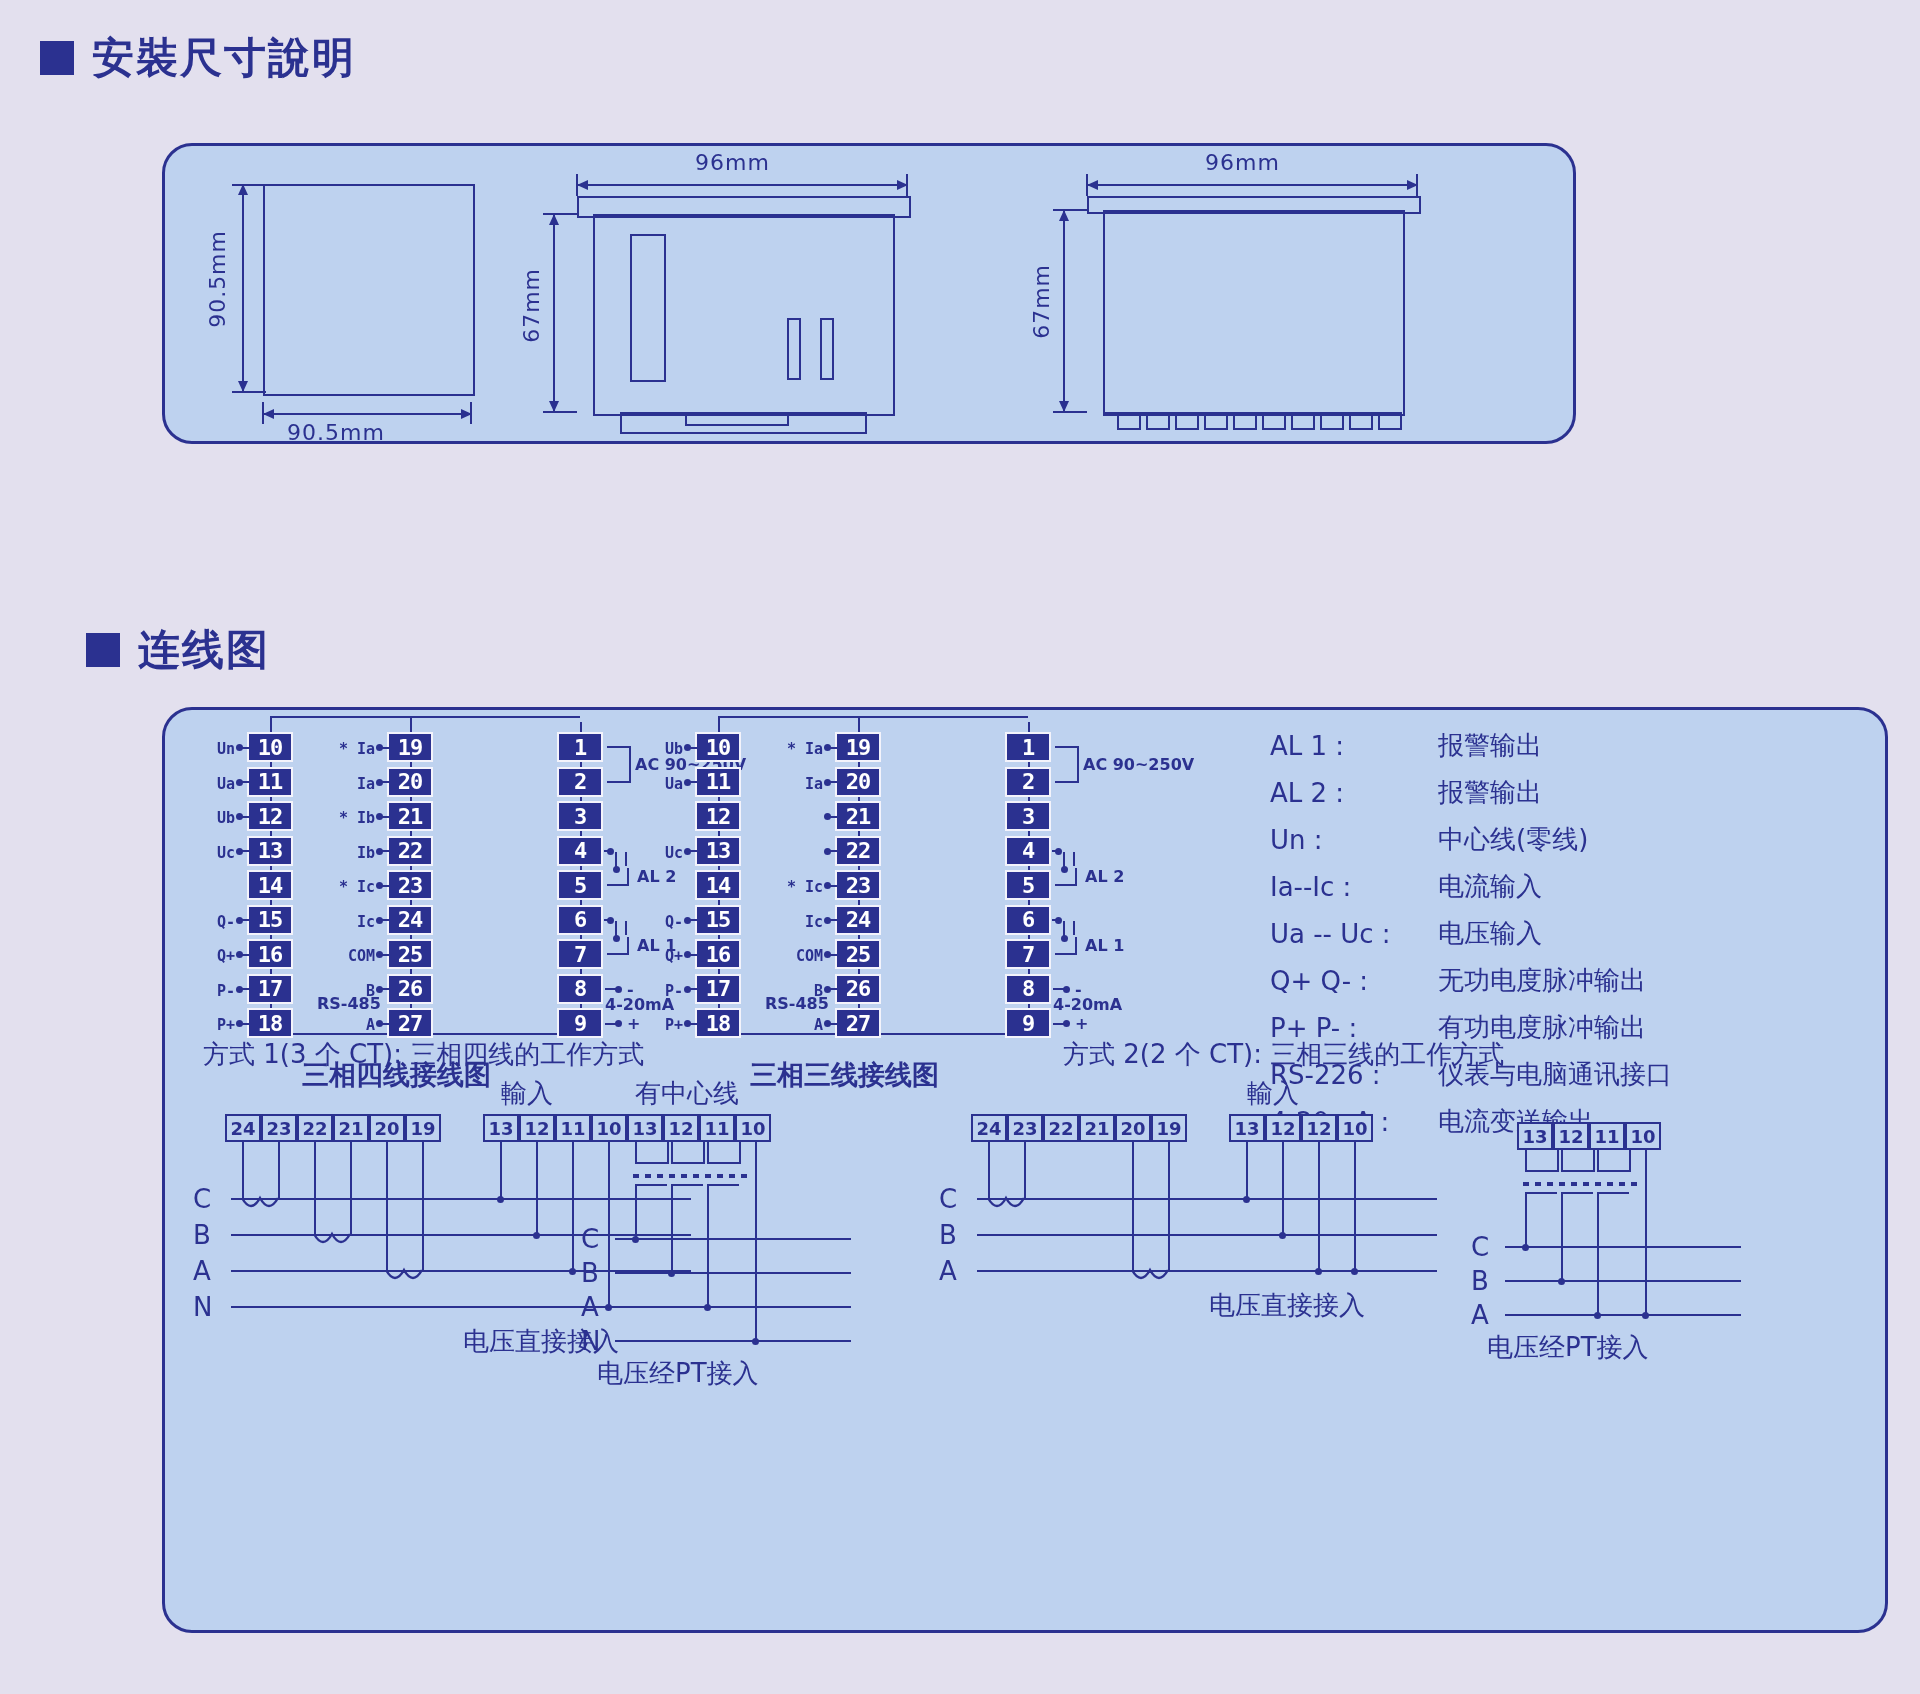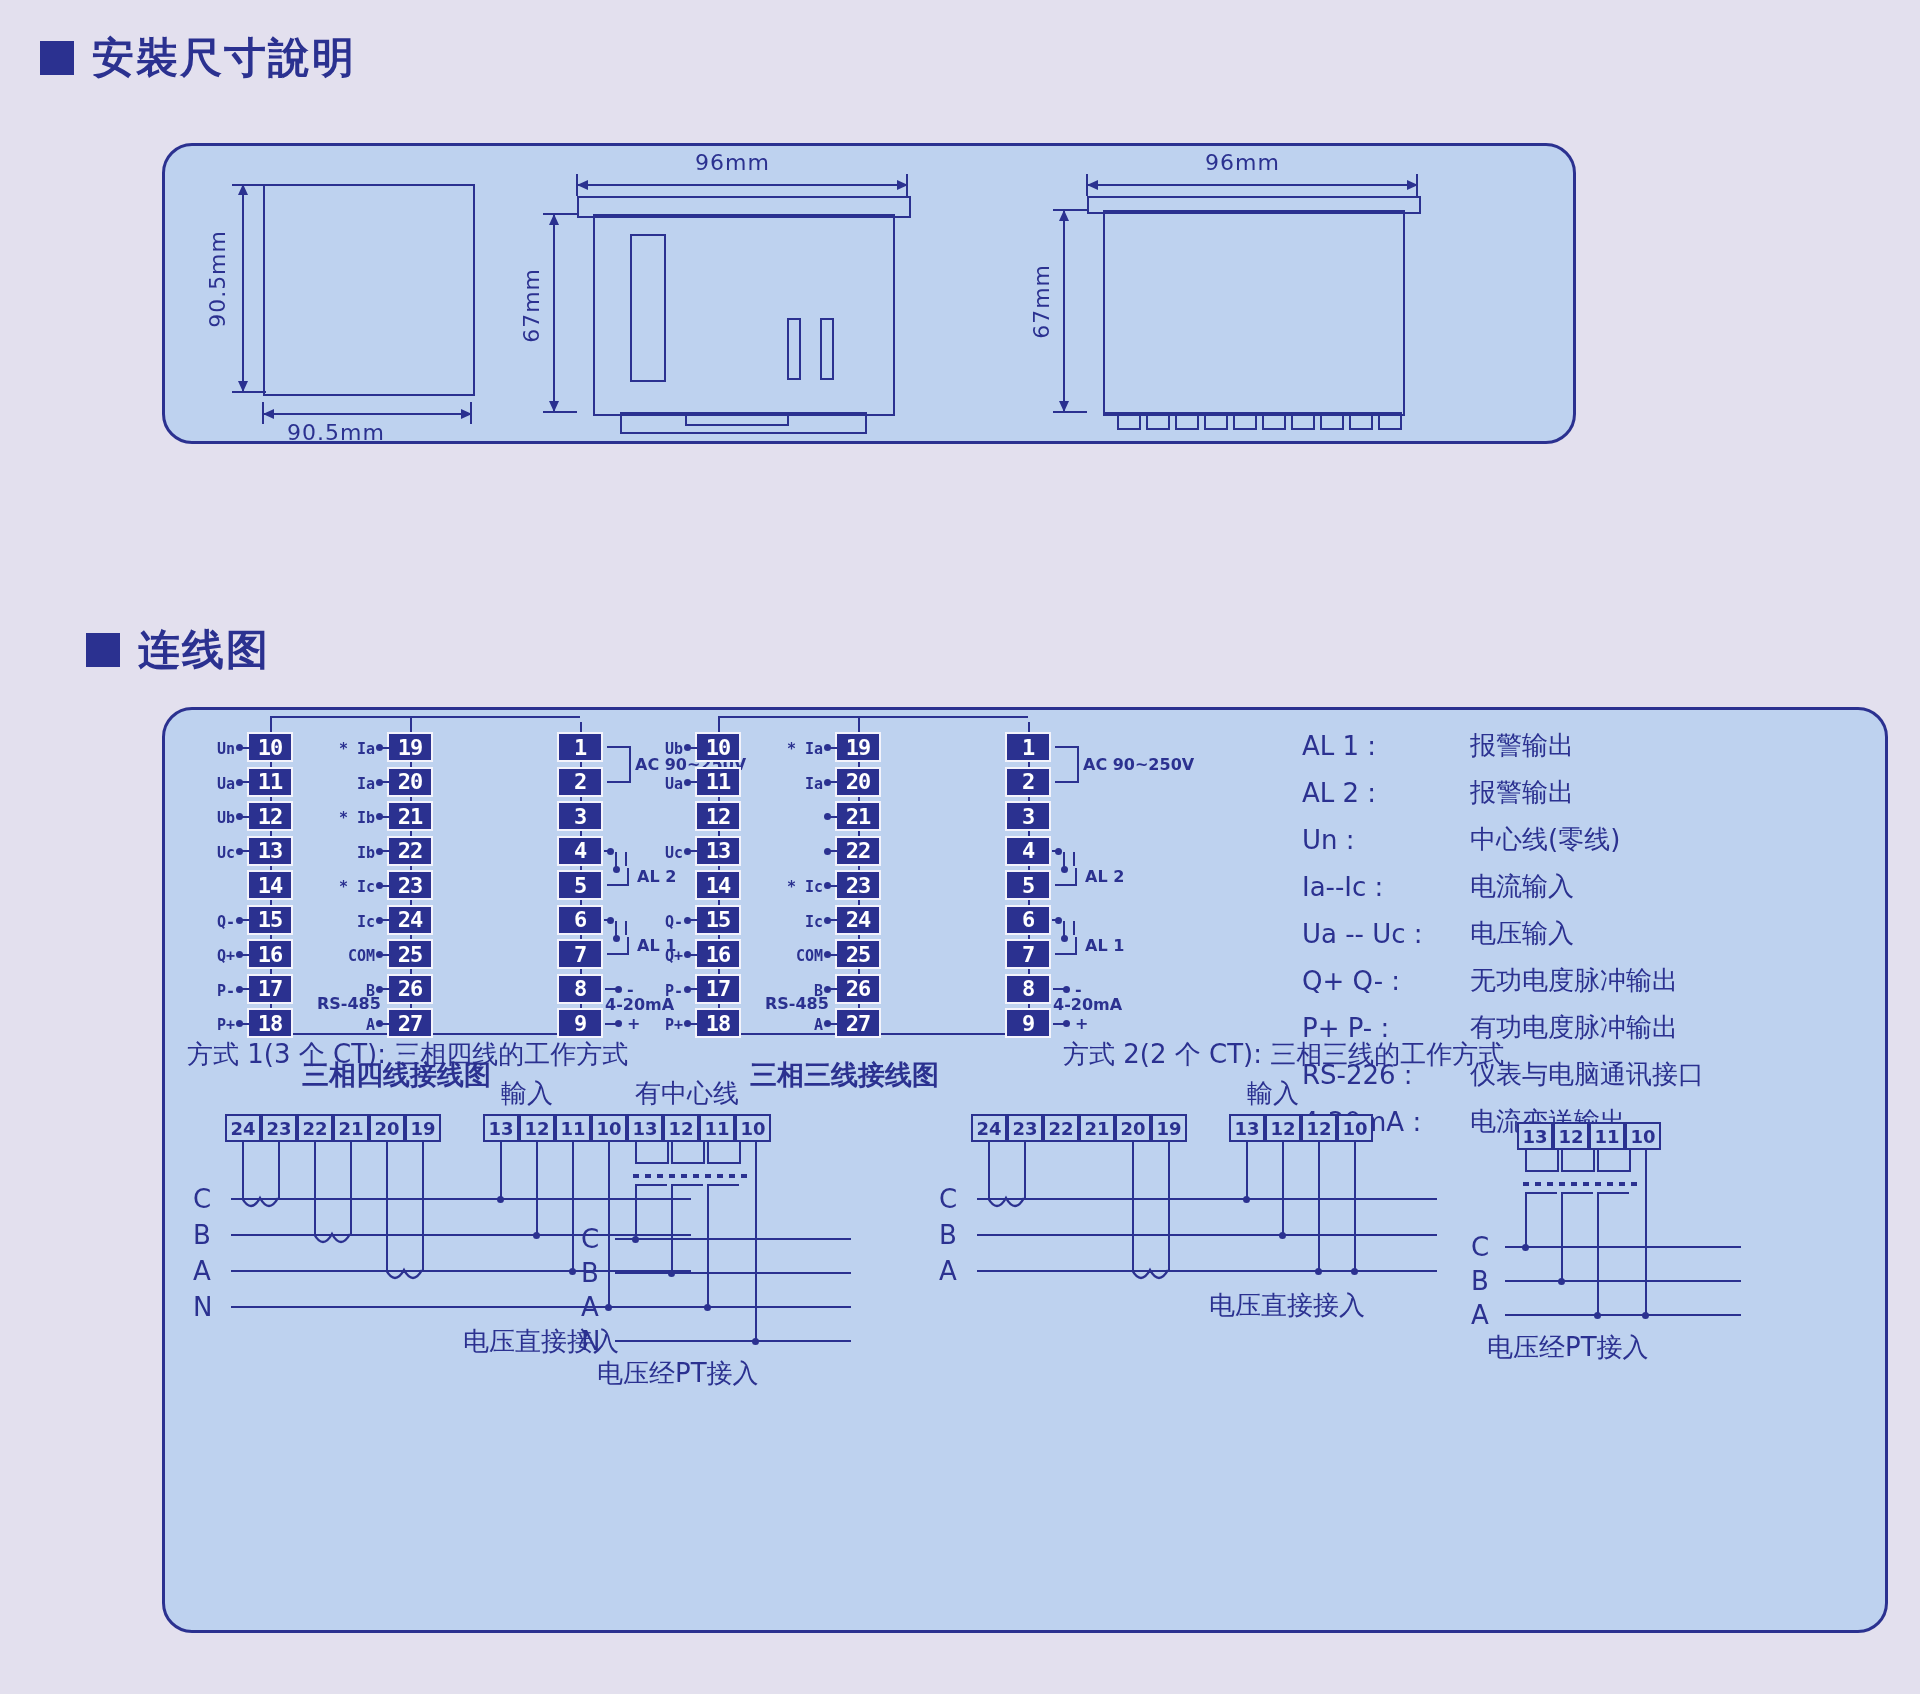--- a/index.html
+++ b/index.html
@@ -47,21 +47,21 @@
     letter-spacing:-1px;box-sizing:border-box;
   }
   .tlab{position:absolute;font-size:15px;font-weight:bold;color:#2b3190;
         font-family:"DejaVu Sans Mono","Liberation Mono",monospace;white-space:nowrap;}
   .dot{position:absolute;width:7px;height:7px;border-radius:50%;background:#2b3190;}
   .cap{position:absolute;font-size:27px;font-weight:bold;color:#2b3190;white-space:nowrap;}
   .slab{position:absolute;font-size:16px;font-weight:bold;color:#2b3190;white-space:nowrap;}
 
   .legend{position:absolute;left:1105px;top:12px;}
   .legrow{display:flex;font-size:26px;color:#2b3190;height:47px;align-items:center;white-space:nowrap;}
-  .legkey{width:168px;flex:0 0 auto;margin-left:32px;}
+  .legkey{width:168px;flex:0 0 auto;}
   .legval{flex:1;}
 
   .modecap{position:absolute;font-size:26px;color:#2b3190;white-space:nowrap;}
   .tcell{position:absolute;border:2px solid #2b3190;background:#bed2ef;
          font-size:18px;font-weight:bold;color:#2b3190;
          display:flex;align-items:center;justify-content:center;
          font-family:"DejaVu Sans","Liberation Sans",sans-serif;box-sizing:border-box;}
   .phlab{position:absolute;font-size:26px;color:#2b3190;}
   .subcap{position:absolute;font-size:26px;color:#2b3190;white-space:nowrap;}
   svg.wires{position:absolute;left:0;top:0;overflow:visible;}
@@ -416,21 +416,21 @@
       <div class="legrow">
         <div class="legkey" style="">RS-226 :</div>
         <div class="legval" style="">仪表与电脑通讯接口</div>
       </div>
       <div class="legrow">
         <div class="legkey" style="">4-20mA :</div>
         <div class="legval" style="">电流变送输出</div>
       </div>
     </div>
 
-  <div class="modecap" style="left:22px;top:327px;">方式 1(3 个 CT): 三相四线的工作方式</div>
+  <div class="modecap" style="left:38px;top:327px;">方式 1(3 个 CT): 三相四线的工作方式</div>
   <div id="mode0" style="position:absolute;left:0;top:0;">
       <div class="tcell" style="left:60px;top:404px;width:36px;height:28px;">24</div>
       <div class="tcell" style="left:96px;top:404px;width:36px;height:28px;">23</div>
       <div class="tcell" style="left:132px;top:404px;width:36px;height:28px;">22</div>
       <div class="tcell" style="left:168px;top:404px;width:36px;height:28px;">21</div>
       <div class="tcell" style="left:204px;top:404px;width:36px;height:28px;">20</div>
       <div class="tcell" style="left:240px;top:404px;width:36px;height:28px;">19</div>
       <div class="tcell" style="left:318px;top:404px;width:36px;height:28px;">13</div>
       <div class="tcell" style="left:354px;top:404px;width:36px;height:28px;">12</div>
       <div class="tcell" style="left:390px;top:404px;width:36px;height:28px;">11</div>

